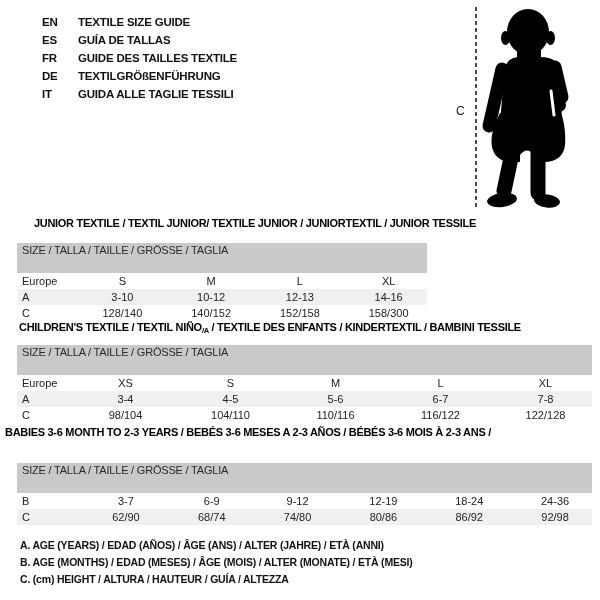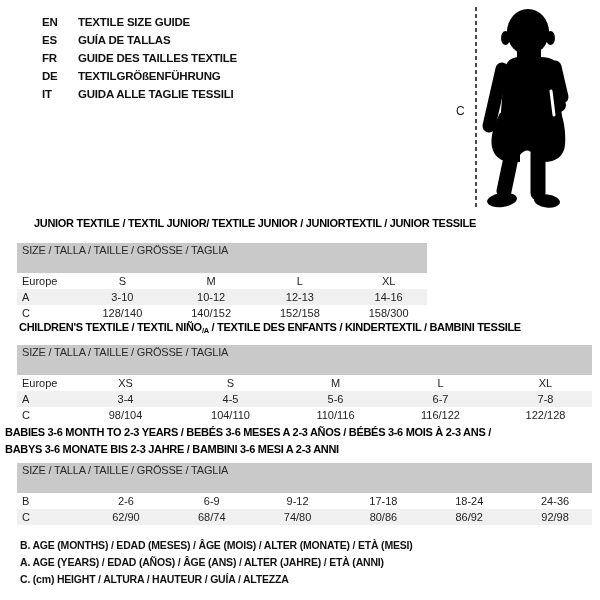--- a/index.html
+++ b/index.html
@@ -146,43 +146,42 @@
       <span class="tcell">98/104</span>
       <span class="tcell">104/110</span>
       <span class="tcell">110/116</span>
       <span class="tcell">116/122</span>
       <span class="tcell">122/128</span>
     </div>
   </div>
 
   <div class="sec-title t3t title-2line">
     <div>BABIES 3-6 MONTH TO 2-3 YEARS / BEBÉS 3-6 MESES A 2-3 AÑOS / BÉBÉS 3-6 MOIS À 2-3 ANS /</div>
-    <div>BABYS 3-6 MONATE BIS 2-3 JAHRE / BAMBINI 3-6 MESI A 2-3 ANNI</div>
   </div>
   <div class="tbl t3">
     <div class="thead">SIZE / TALLA / TAILLE / GRÖSSE / TAGLIA</div>
     <div class="trow">
       <span class="tlabel">B</span>
-      <span class="tcell">2-6</span>
+      <span class="tcell">3-7</span>
       <span class="tcell">6-9</span>
       <span class="tcell">9-12</span>
-      <span class="tcell">17-18</span>
+      <span class="tcell">12-19</span>
       <span class="tcell">18-24</span>
       <span class="tcell">24-36</span>
     </div>
     <div class="trow shaded">
       <span class="tlabel">C</span>
       <span class="tcell">62/90</span>
       <span class="tcell">68/74</span>
       <span class="tcell">74/80</span>
       <span class="tcell">80/86</span>
       <span class="tcell">86/92</span>
       <span class="tcell">92/98</span>
     </div>
   </div>
 
   <div class="notes">
+    <div>A. AGE (YEARS) / EDAD (AÑOS) / ÂGE (ANS) / ALTER (JAHRE) / ETÀ (ANNI)</div>
     <div>B. AGE (MONTHS) / EDAD (MESES) / ÂGE (MOIS) / ALTER (MONATE) / ETÀ (MESI)</div>
-    <div>A. AGE (YEARS) / EDAD (AÑOS) / ÂGE (ANS) / ALTER (JAHRE) / ETÀ (ANNI)</div>
     <div>C. (cm) HEIGHT / ALTURA / HAUTEUR / GUÍA / ALTEZZA</div>
   </div>
 
 </div>
 
 </body></html>

